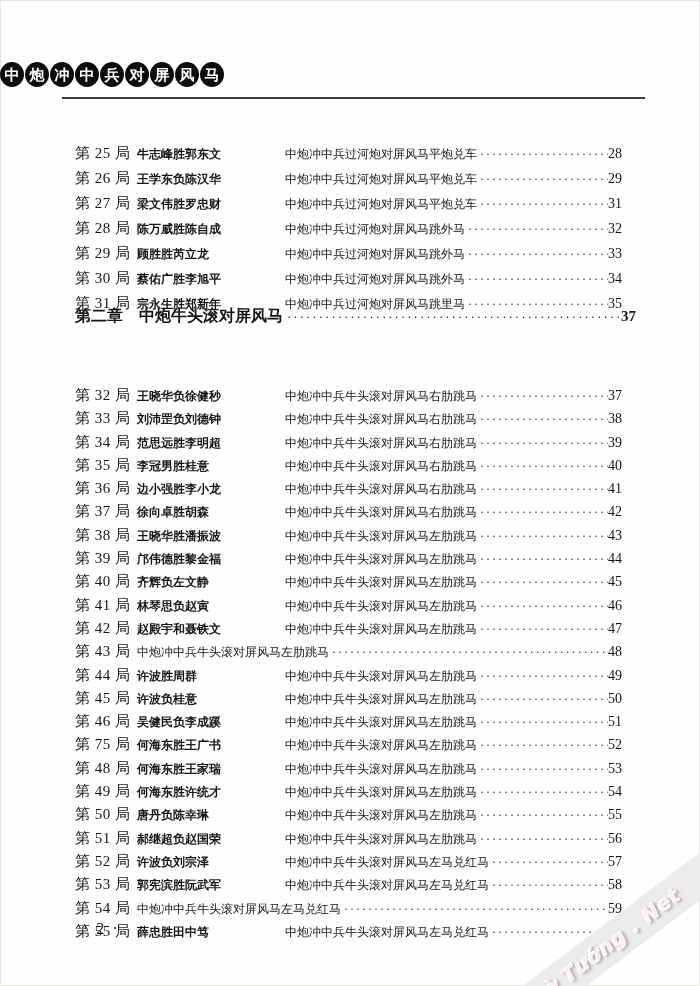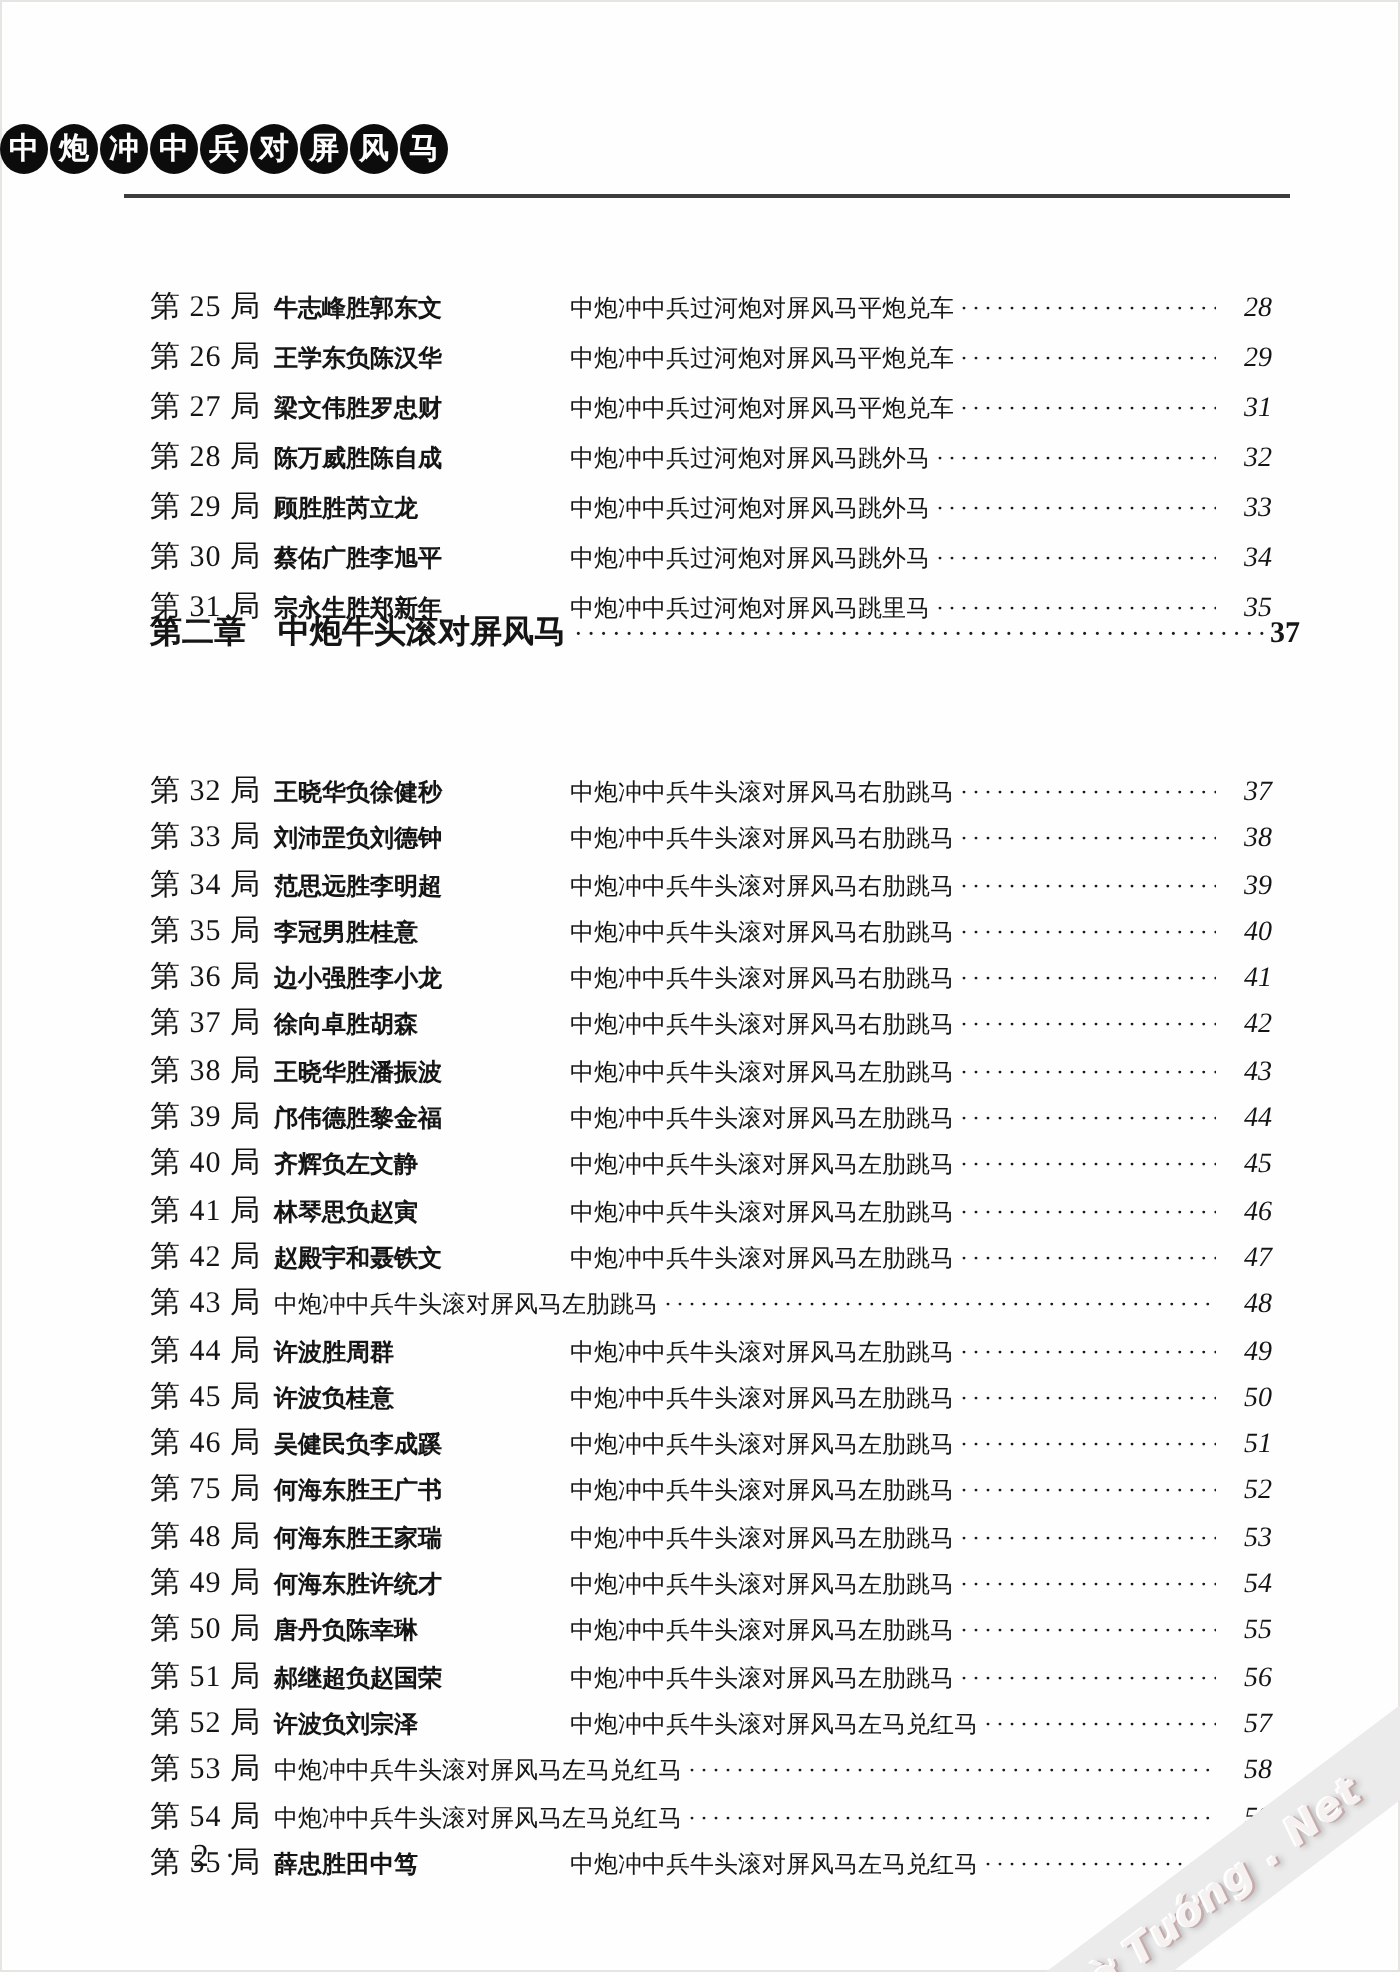--- a/index.html
+++ b/index.html
@@ -24,24 +24,24 @@
   #toc1 { top:113px; }
   #toc1 .row { height:25px; }
   #toc2 { top:355px; }
   #toc2 .row { height:23.3px; }
   .row { display:flex; align-items:baseline; }
   .c-label   { width:62px;  font-size:15px; letter-spacing:.5px; flex:0 0 auto; white-space:nowrap; }
   .c-players { width:148px; font-size:12px; flex:0 0 auto; white-space:nowrap;font-weight:bold; }
   .c-desc    { font-size:12px; white-space:nowrap; }
   .c-leader  { flex:1 1 auto; overflow:hidden; white-space:nowrap; font-size:12px;
                letter-spacing:2px; padding:0 4px 0 3px; color:#1a1a1a; }
-  .c-page    { width:28px; text-align:right; font-size:14px; flex:0 0 auto;font-style:italic; }
-
-  
-  .chapter-row { position:absolute; top:306px; left:75px; right:50px; display:flex; align-items:baseline; }
+  .c-page    { width:28px; font-size:14px; flex:0 0 auto; }
+
+  
+  .chapter-row { position:absolute; top:306px; left:75px; right:64px; display:flex; align-items:baseline; }
   .chapter-label, .chapter-title {
     font-family:"Liberation Sans","DejaVu Sans",sans-serif; font-weight:700; font-size:16px; white-space:nowrap;
   }
   .chapter-label { margin-right:16px; }
   .chapter-leader { flex:1 1 auto; overflow:hidden; white-space:nowrap; font-size:13px;
                     letter-spacing:2px; padding:0 4px; color:#1a1a1a; }
   .chapter-page { font-size:15px; font-weight:700; }
 
   
   .footer-page { position:absolute; top:920px; left:83px; font-size:16px; letter-spacing:2px; }
@@ -302,20 +302,21 @@
   <div class="row">
     <span class="c-label">第 52 局</span>
     <span class="c-players">许波负刘宗泽</span>
     <span class="c-desc">中炮冲中兵牛头滚对屏风马左马兑红马</span>
     <span class="c-leader">··············································································································</span>
     <span class="c-page">57</span>
   </div>
 
   <div class="row">
     <span class="c-label">第 53 局</span>
+    <span class="c-players">郭宪滨胜阮武军</span>
     <span class="c-desc">中炮冲中兵牛头滚对屏风马左马兑红马</span>
     <span class="c-leader">··············································································································</span>
     <span class="c-page">58</span>
   </div>
 
   <div class="row">
     <span class="c-label">第 54 局</span>
     <span class="c-desc">中炮冲中兵牛头滚对屏风马左马兑红马</span>
     <span class="c-leader">··············································································································</span>
     <span class="c-page">59</span>

